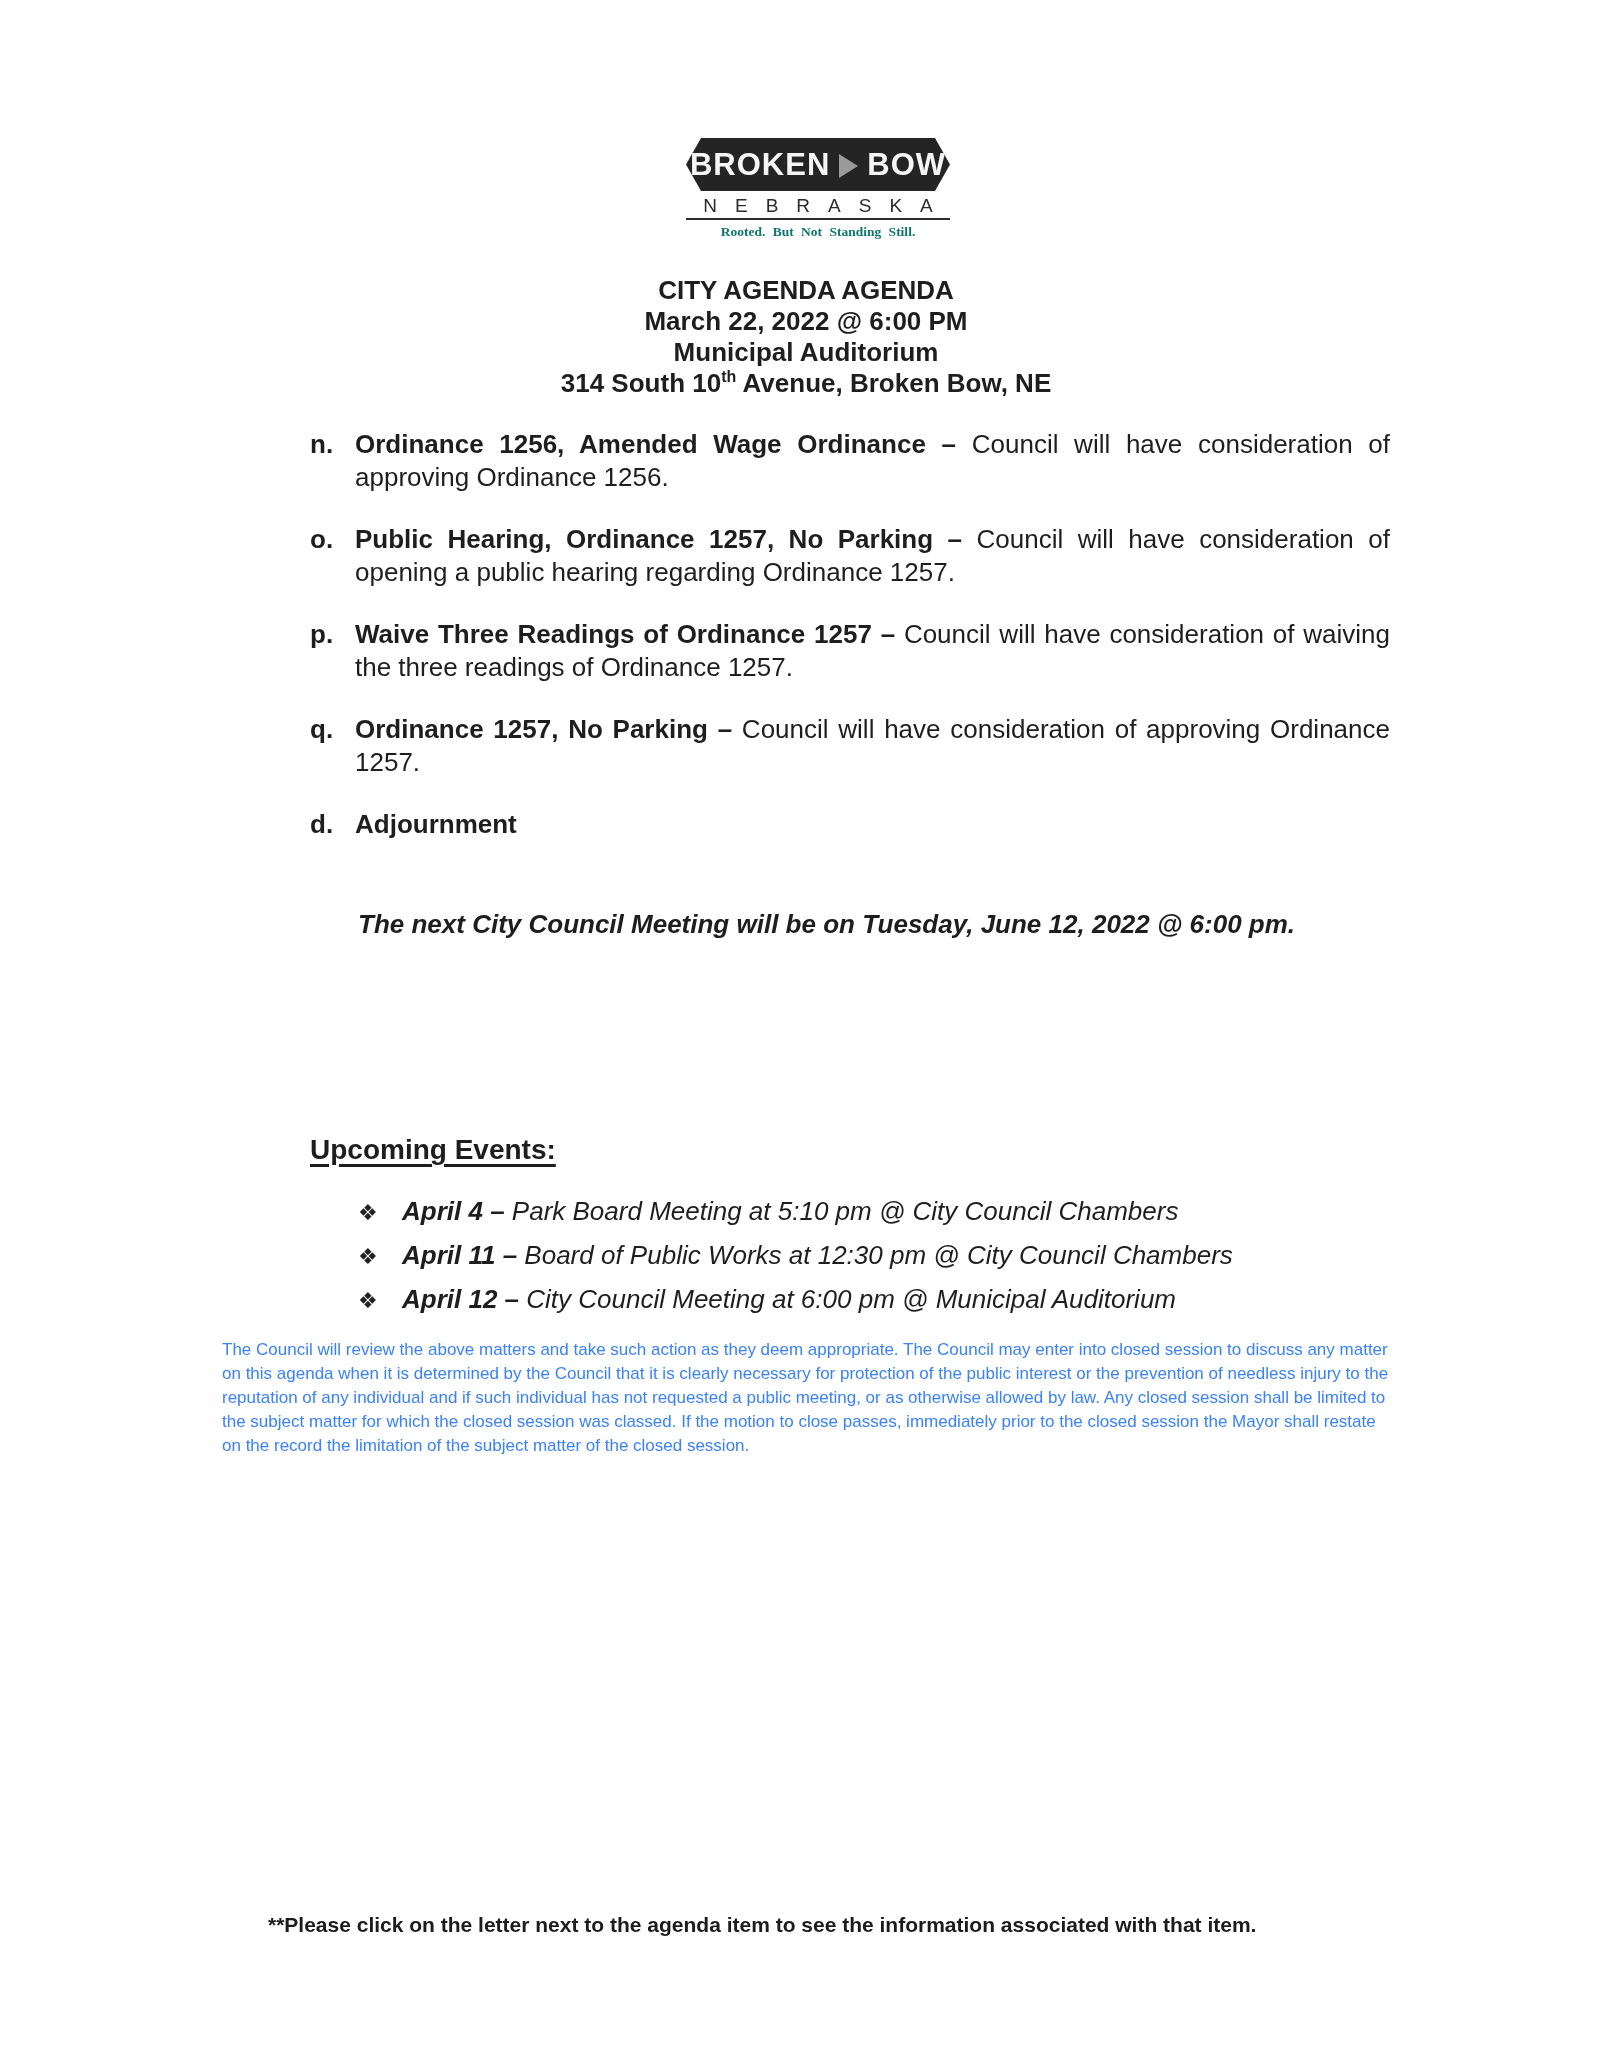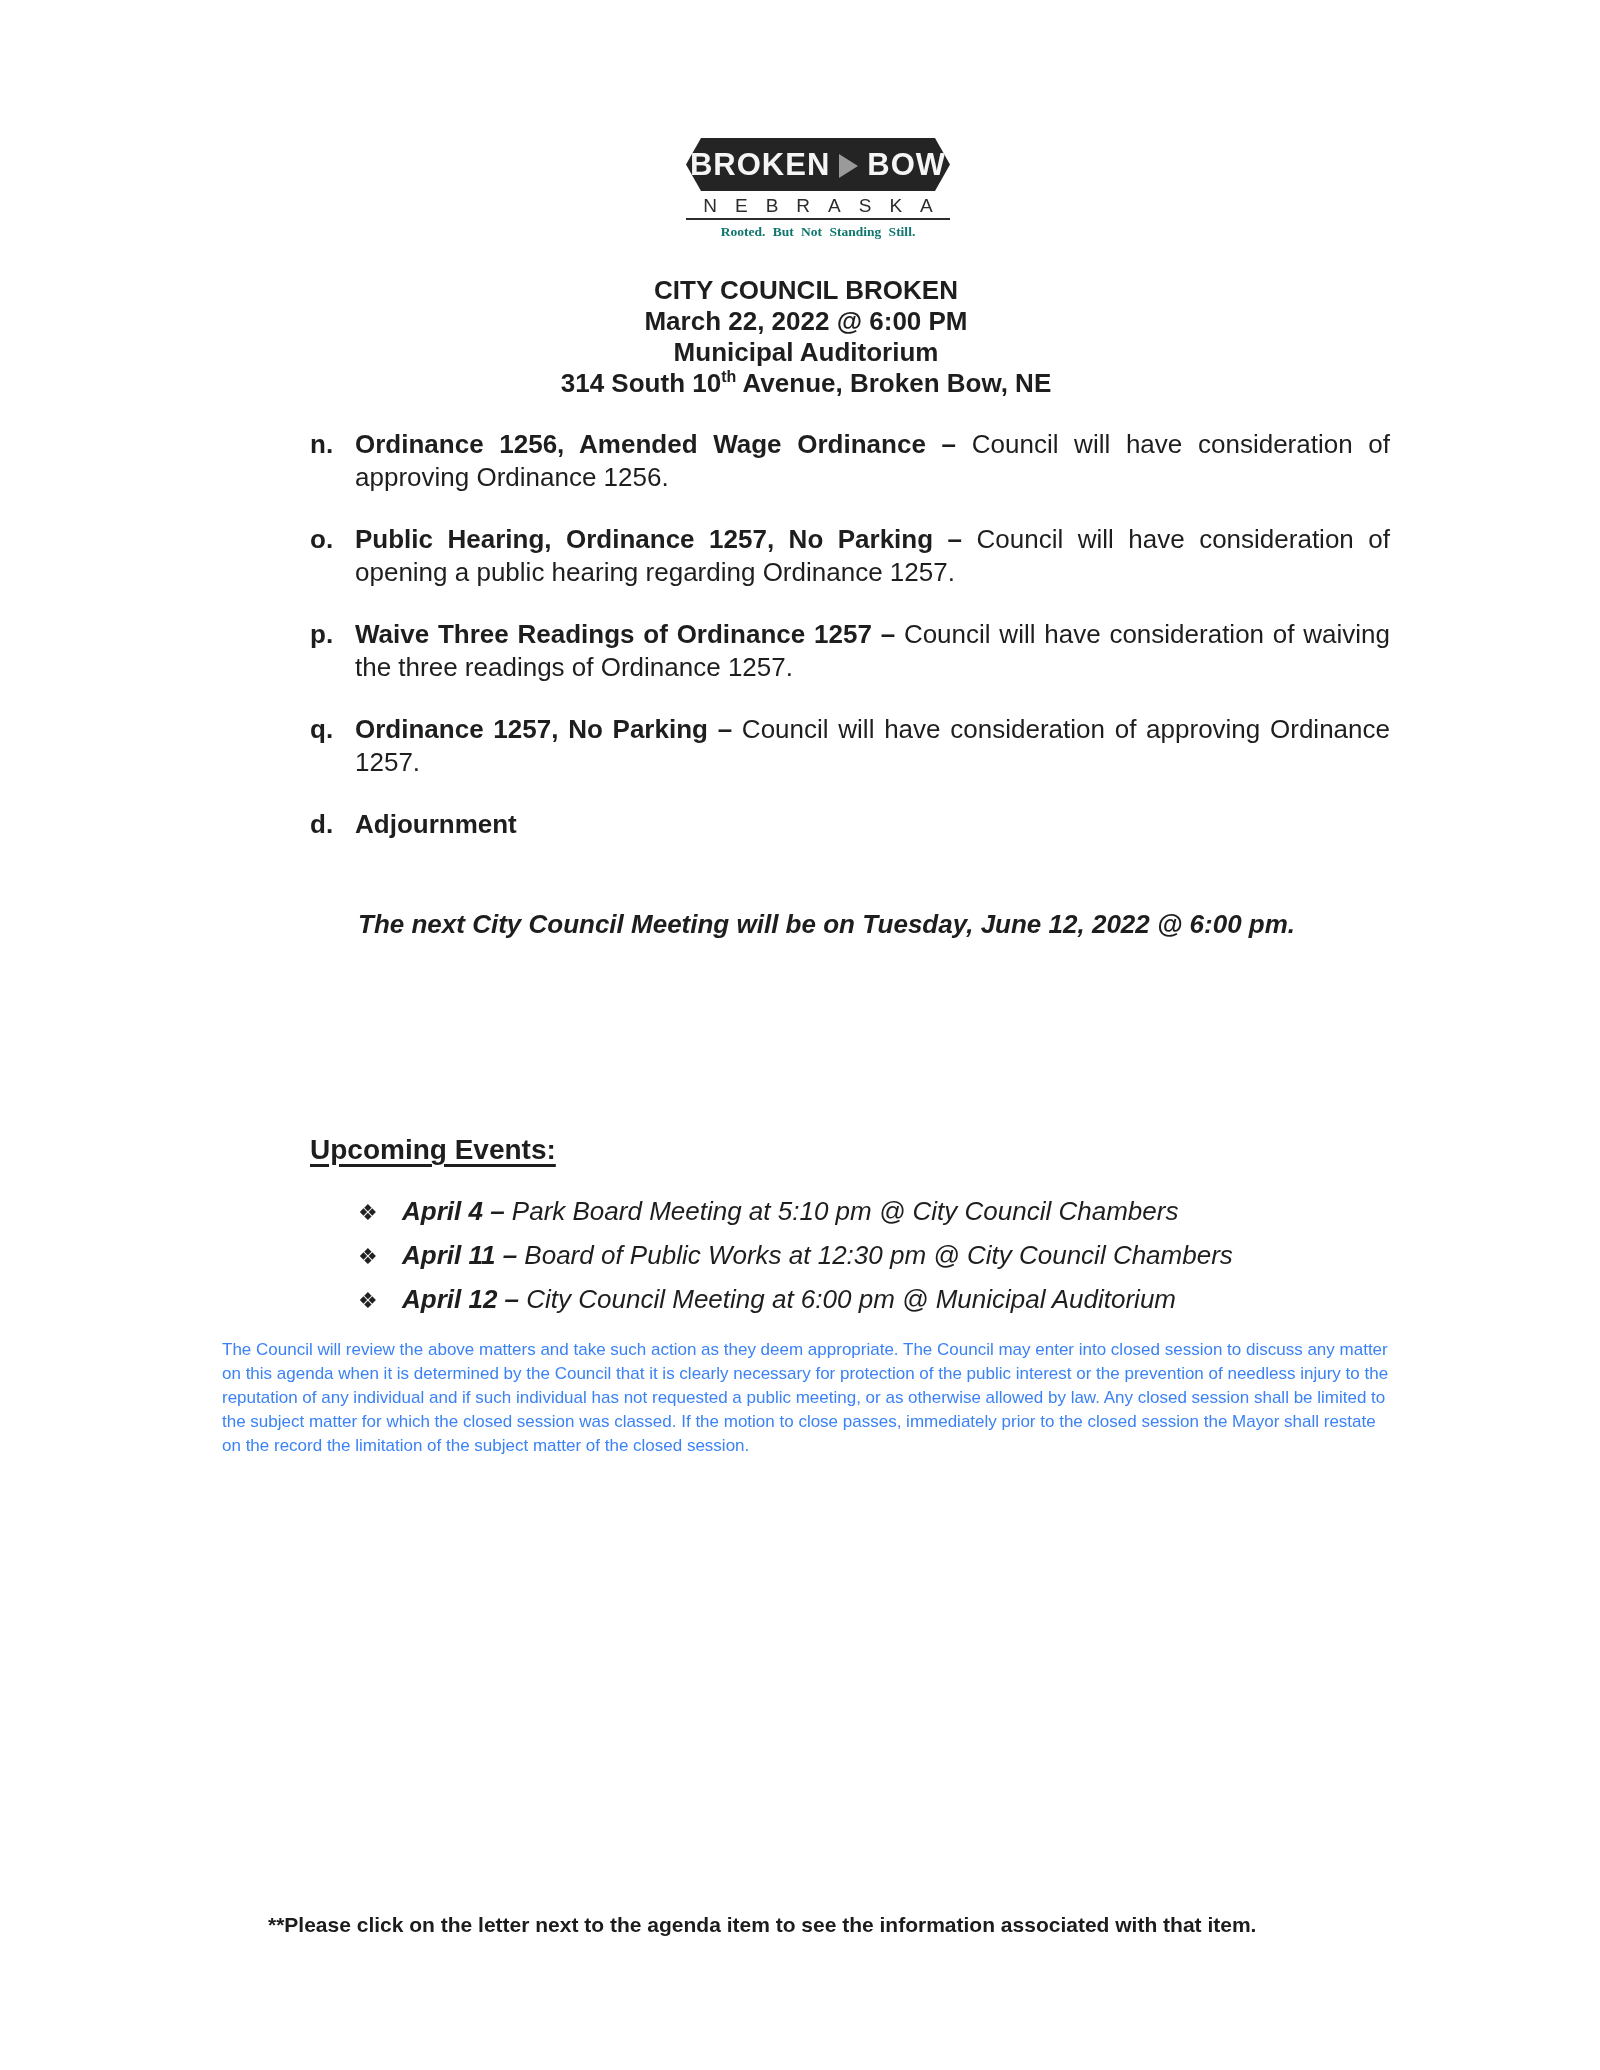--- a/index.html
+++ b/index.html
@@ -200,21 +200,21 @@
       <span class="logo-word">BROKEN</span>
       <span class="logo-arrow"></span>
       <span class="logo-word">BOW</span>
     </div>
     <div class="logo-state">NEBRASKA</div>
     <div class="logo-rule"></div>
     <div class="logo-tagline">Rooted.  But Not Standing Still.</div>
   </div>
 
   <div class="header-block">
-    <div>CITY COUNCIL BROKEN</div>
+    <div>CITY AGENDA AGENDA</div>
     <div>March 22, 2022 @ 6:00 PM</div>
     <div>Municipal Auditorium</div>
     <div><span>314 South 10</span><sup>th</sup><span> Avenue, Broken Bow, NE</span></div>
   </div>
 
   <div class="agenda">
 
     <div class="agenda-item">
       <div class="agenda-letter">n.</div>
       <div class="agenda-text"><span class="agenda-title">Ordinance 1256, Amended Wage Ordinance</span><span class="agenda-sep"> – </span><span class="agenda-body">Council will have consideration of approving Ordinance 1256.</span></div>

